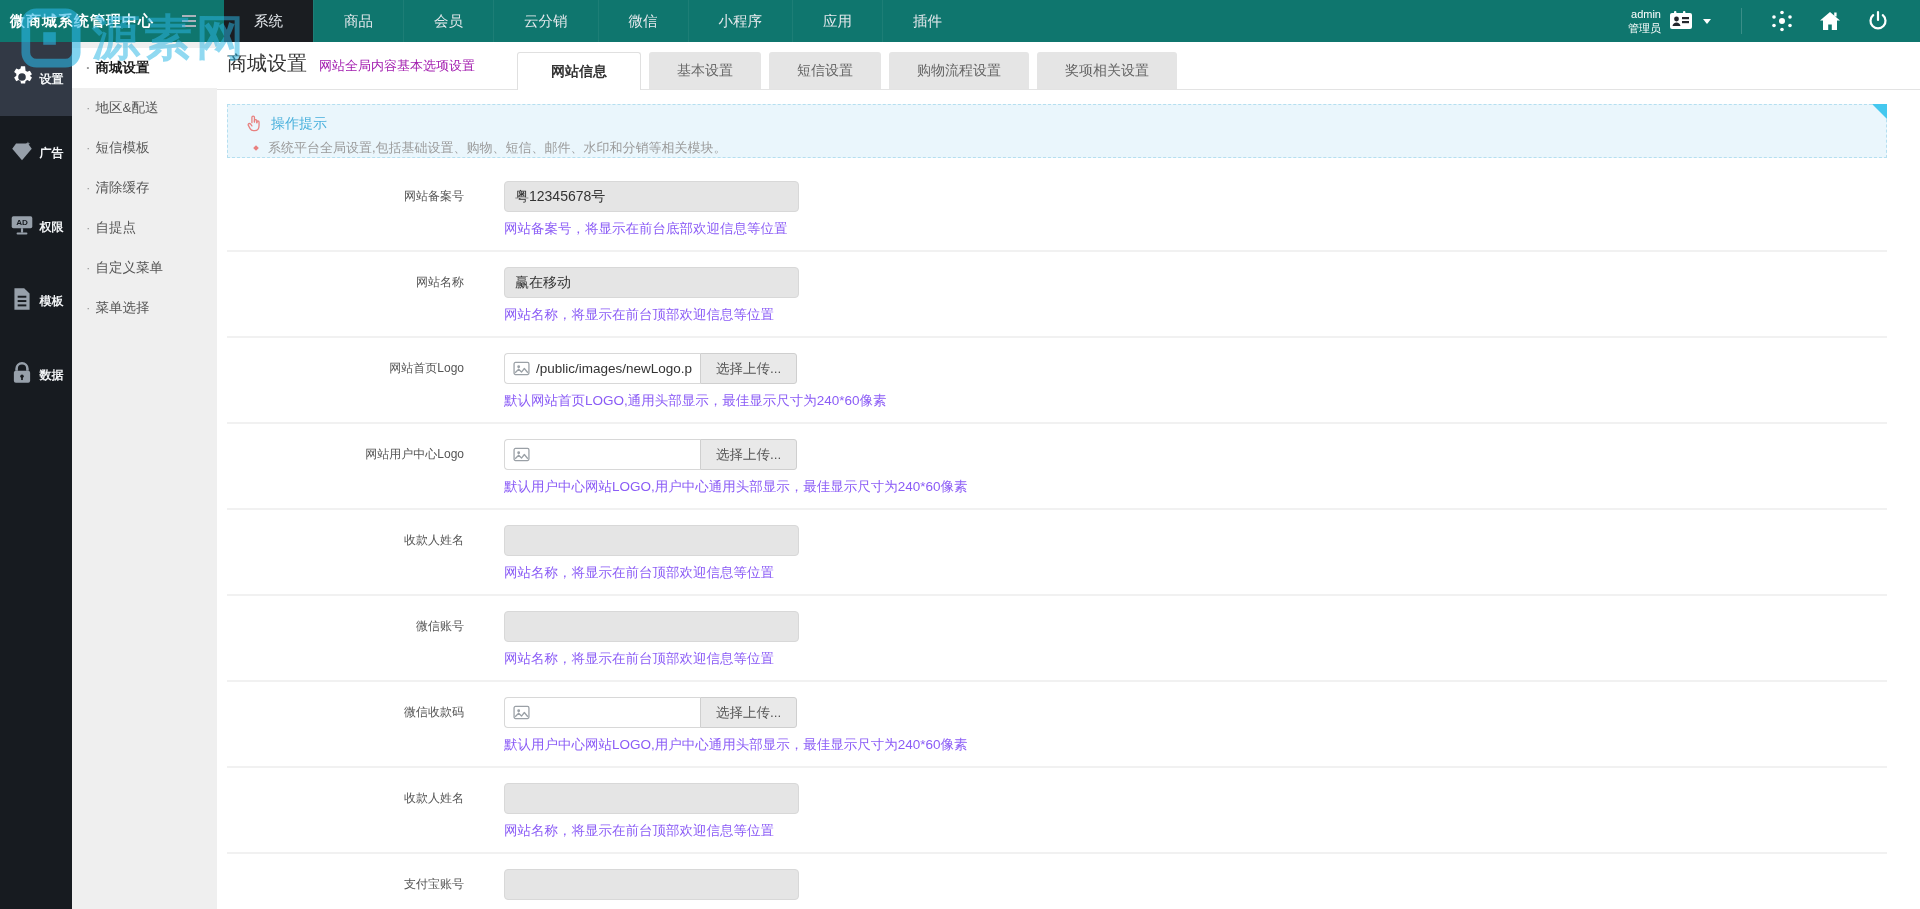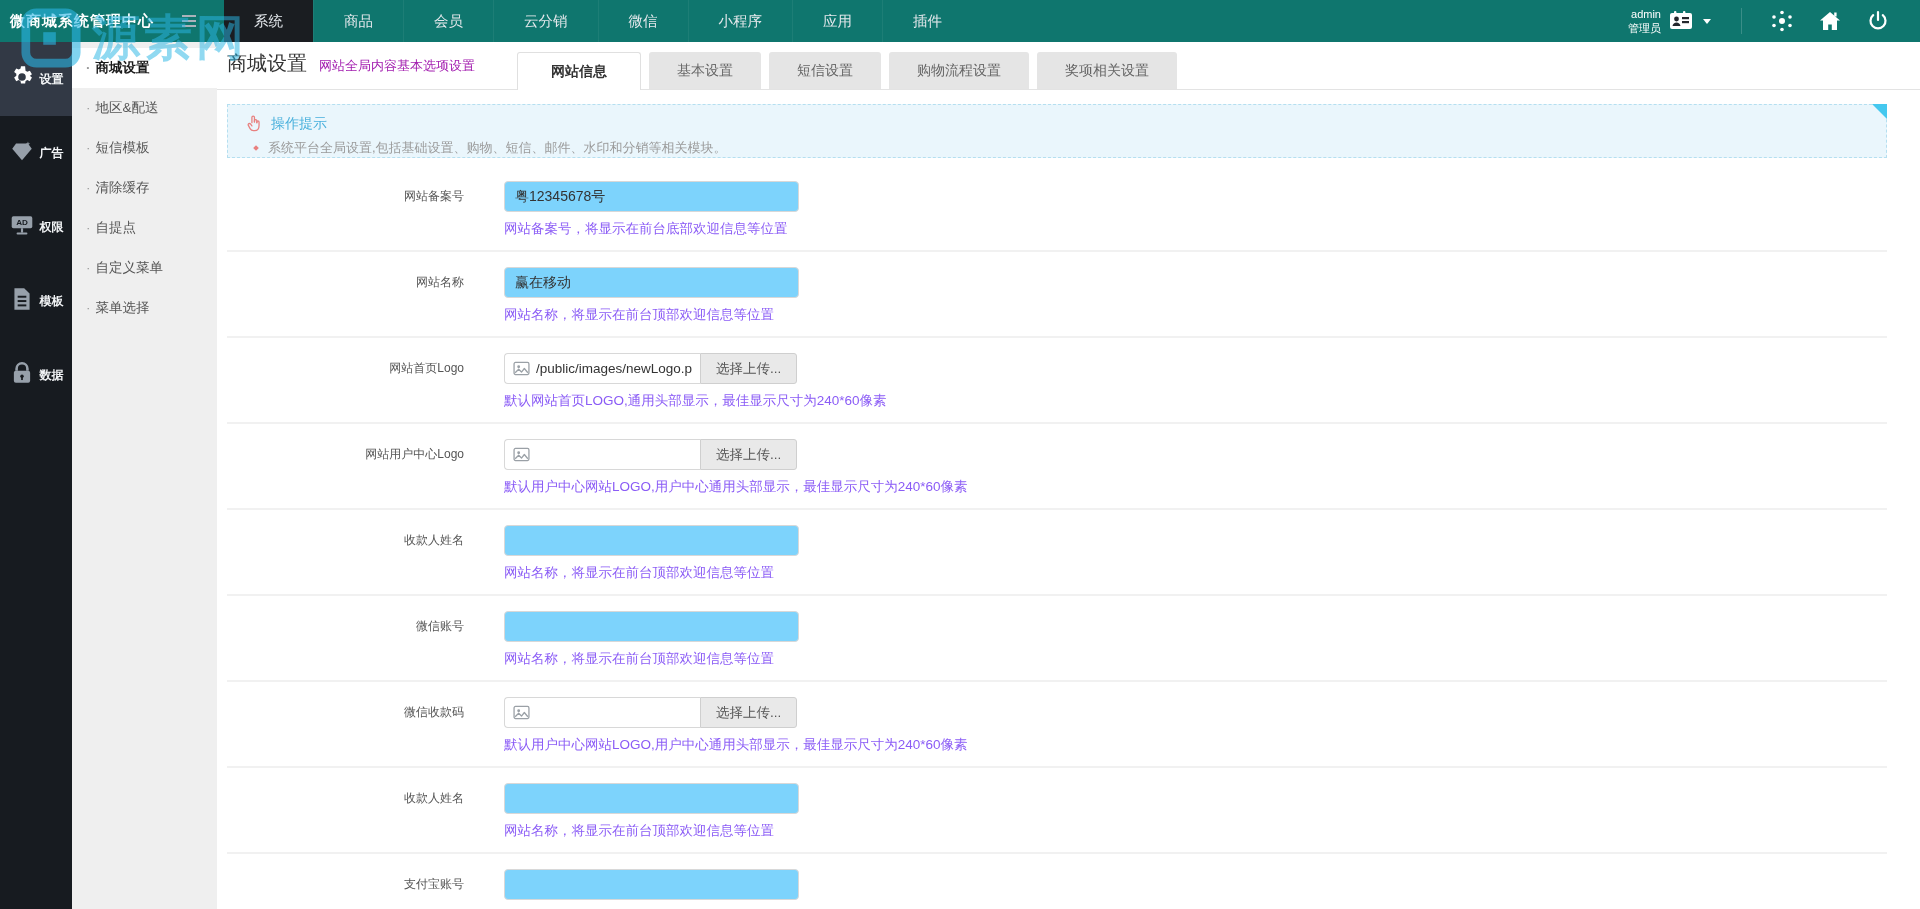--- a/index.html
+++ b/index.html
@@ -79,21 +79,21 @@
     height:4px; background:#e8807f; transform:rotate(45deg); }
 
   
   .form { margin-top:8px; }
   .form-row { display:flex; padding:15px 0 12px; border-bottom:2px solid #f1f1f1; }
   .form-row:last-child { border-bottom:none; }
   .form-label { width:237px; text-align:right; font-size:12px; color:#555;
     padding-top:7px; flex-shrink:0; }
   .form-field { margin-left:40px; }
   .text-input { width:295px; height:31px; border:1px solid #d8d8d8; border-radius:4px;
-    padding:0 10px; font-size:14px; color:#333; background:#7dd3fc; outline:none;
+    padding:0 10px; font-size:14px; color:#333; background:#e5e5e5; outline:none;
     font-family:"Liberation Sans","DejaVu Sans",sans-serif; }
   .hint { margin-top:8px; font-size:13.5px; color:#8b5cf6; }
   .upload-group { display:flex; align-items:stretch; }
   .upload-name { width:196px; height:31px; border:1px solid #d8d8d8;
     border-right:none; border-radius:4px 0 0 4px; background:#fff; display:flex;
     align-items:center; padding:0 8px; gap:6px; overflow:hidden; cursor:pointer; }
   .upload-name svg { width:17px; height:15px; flex-shrink:0; color:#9aa0a6; }
   .upload-filename { font-size:13.5px; color:#333; white-space:nowrap; overflow:hidden; }
   .upload-btn { height:31px; padding:0 15px; background:#e9e9e9; border:1px solid #cfcfcf;
     border-radius:0 3px 3px 0; font-size:13.5px; color:#555; cursor:pointer;

